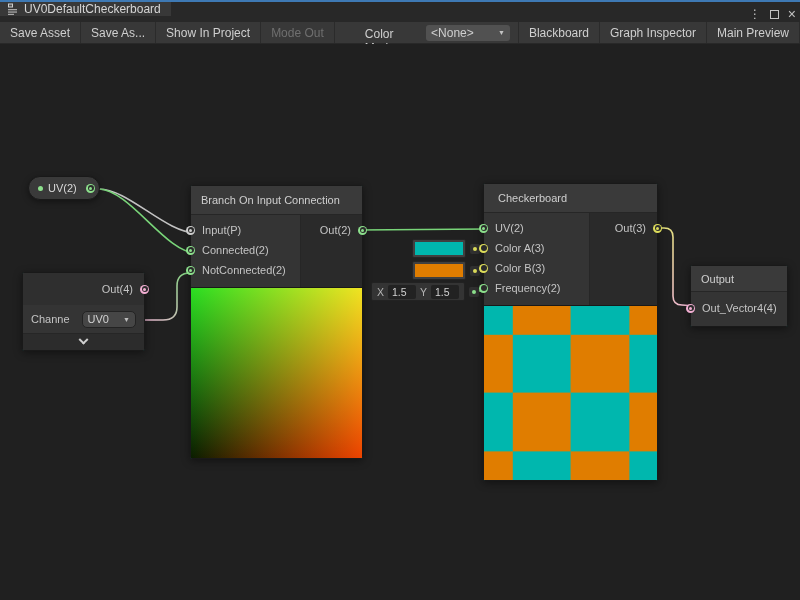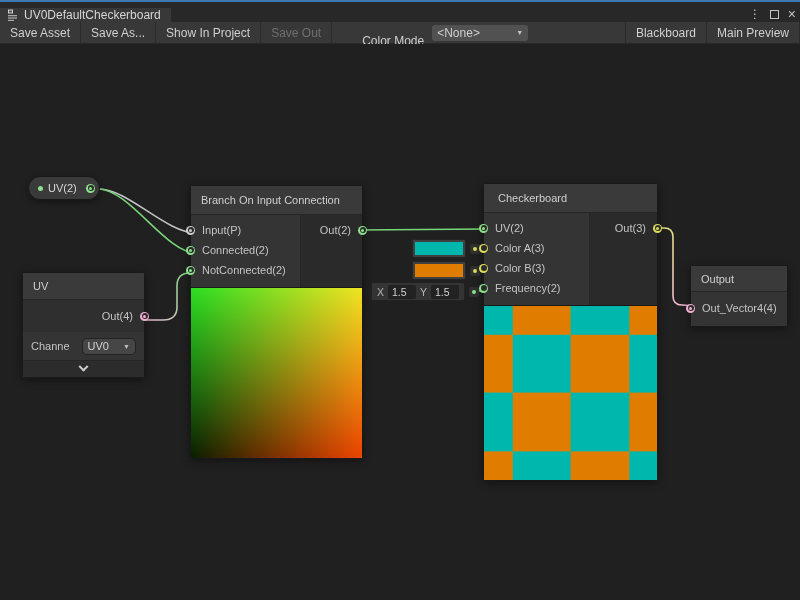--- a/index.html
+++ b/index.html
@@ -3,21 +3,21 @@
 <meta charset="utf-8">
 <style>
   * { margin:0; padding:0; box-sizing:border-box; }
   html,body { width:800px; height:600px; overflow:hidden; background:#202020;
     font-family:"Liberation Sans", sans-serif; -webkit-font-smoothing:antialiased; }
   .window { position:relative; width:800px; height:600px; background:#202020; }
 
   
   .accent-line { position:absolute; left:0; top:0; width:800px; height:2px; }
   .tabbar { position:absolute; left:0; top:2px; width:800px; height:20px; background:#282828;
-    display:flex; align-items:flex-end; }
+    display:flex; align-items:flex-start; }
   .tab { display:flex; align-items:center; gap:5px; padding:0 10px 0 7px; background:#383838;
     color:#d6d6d6; font-size:12px; max-width:220px; }
   .tab svg { flex:none; }
   .win-controls { position:absolute; right:4px; top:2px; height:20px; display:flex; align-items:center; gap:9px; color:#c2c2c2; }
   .wc-menu { font-size:12px; line-height:1; cursor:default; }
   .wc-max { width:9px; height:9px; border:1.5px solid #c2c2c2; display:inline-block; }
   .wc-close { font-size:14px; line-height:1; cursor:default; }
 
   .toolbar { position:absolute; left:0; top:22px; width:800px; height:22px; background:#383838;
     border-bottom:1px solid #282828; display:flex; align-items:stretch; font-size:12px; color:#cfcfcf; }
@@ -125,28 +125,29 @@
       <span class="wc-menu">⋮</span>
       <span class="wc-max"></span>
       <span class="wc-close">×</span>
     </div>
   </div>
 
   <div class="toolbar">
     <div class="tb-btn">Save Asset</div>
     <div class="tb-btn">Save As...</div>
     <div class="tb-btn">Show In Project</div>
-    <div class="tb-btn disabled">Save Out</div>
+    <div class="tb-btn disabled">Mode Out</div>
     <div class="tb-label">Color Mode</div>
     <div class="tb-dropdown">
       <span>&lt;None&gt;</span>
       <span class="caret">▼</span>
     </div>
     <div class="tb-right">
       <div class="tb-btn">Blackboard</div>
+      <div class="tb-btn">Graph Inspector</div>
       <div class="tb-btn">Main Preview</div>
     </div>
   </div>
 
   <div class="canvas">
 
     <svg class="wires">
       <defs>
         <linearGradient id="g-pink-green" gradientUnits="userSpaceOnUse" x1="140" y1="276" x2="195" y2="229">
           <stop offset="0" stop-color="#efb5d5"></stop>
@@ -209,21 +210,20 @@
                 <span class="dot" style="background: rgb(140, 224, 140);"></span>
               </span>
             <span class="plabel">Out(2)</span>
           </div>
         </div>
       </div>
       <div class="uv-preview"></div>
     </div>
 
     <div class="node uvnode">
-      <div class="node-title">UV</div>
       <div class="outrow">
         <div class="row row-out">
           <span class="port port-r" style="background: rgb(242, 174, 210);">
               <span class="hole"></span>
               <span class="dot" style="background: rgb(242, 174, 210);"></span>
             </span>
           <span class="plabel">Out(4)</span>
         </div>
       </div>
       <div class="ctrlrow">

